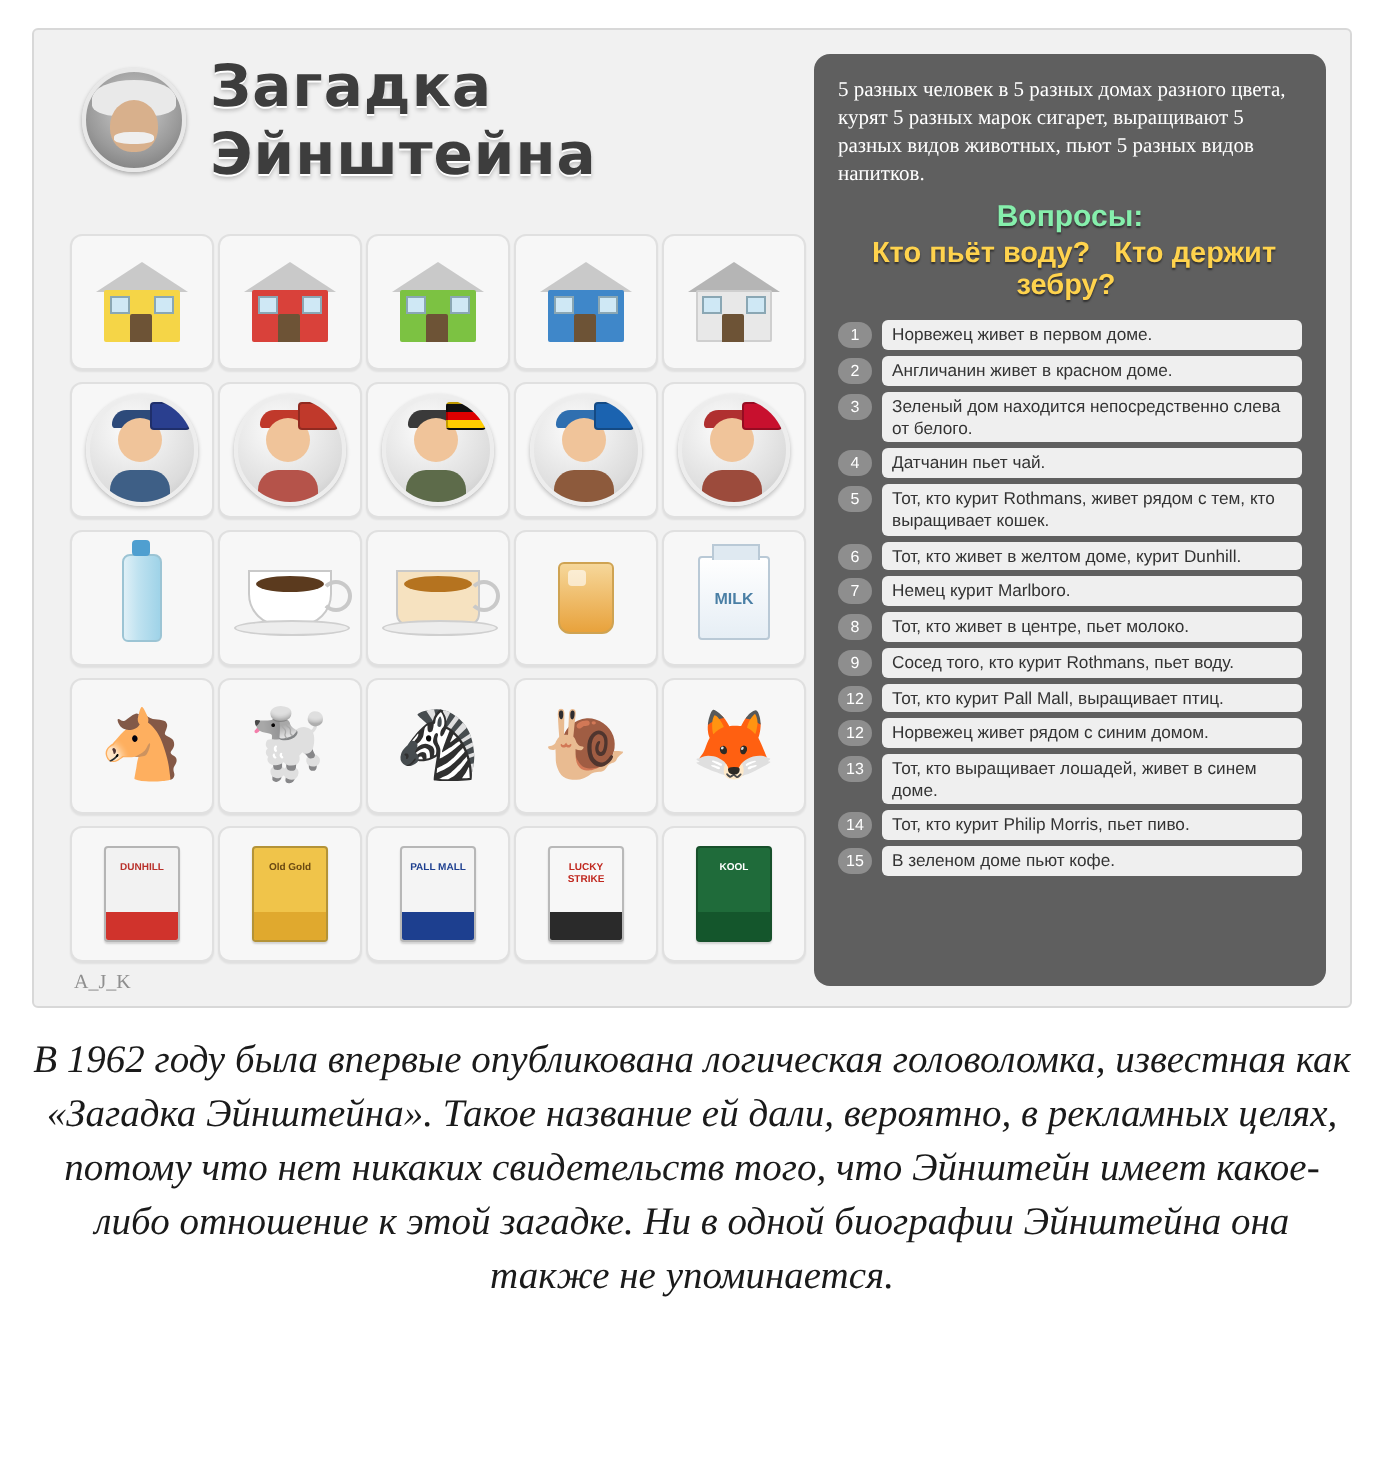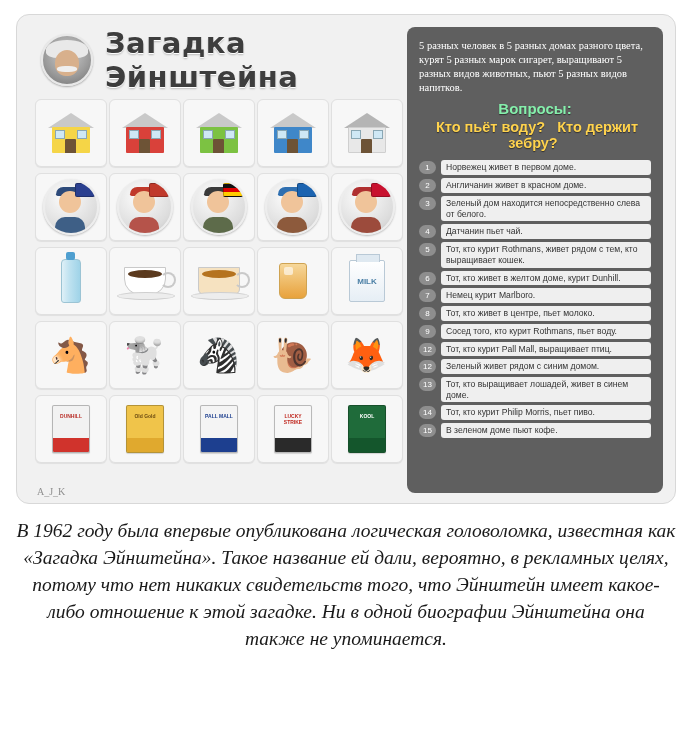--- a/index.html
+++ b/index.html
@@ -21,21 +21,21 @@
     padding: 14px 16px 0 16px;
   }
   
   .poster {
     position: relative;
     width: 660px;
     height: 490px;
     margin: 0 auto;
     background: #f1f1f1;
     border: 1px solid #d8d8d8;
-    border-radius: 13px;
+    border-radius: 3px;
     box-sizing: border-box;
     display: flex;
     flex-direction: row;
     padding: 12px 12px 10px 12px;
   }
   .left-col {
     width: 368px;
     display: flex;
     flex-direction: column;
   }
@@ -86,21 +86,21 @@
     margin-left: 12px;
     font-family: "DejaVu Sans", sans-serif;
     font-weight: bold;
     font-size: 29px;
     letter-spacing: .5px;
     color: #3d3d3d;
     text-shadow: 0 1px 0 #fff, 0 2px 2px rgba(0,0,0,.22);
   }
   
   .grid {
-    margin-top: 6px;
+    margin-top: 24px;
     display: grid;
     grid-template-columns: repeat(5, 70px);
     grid-auto-rows: 66px;
     gap: 8px 4px;
     padding-left: 6px;
   }
   .cell {
     width: 70px;
     height: 66px;
     background: #f7f7f7;
@@ -593,21 +593,21 @@
           <li class="clue">
             <div class="clue-num">9</div>
             <div class="clue-text">Сосед того, кто курит Rothmans, пьет воду.</div>
           </li>
           <li class="clue">
             <div class="clue-num">12</div>
             <div class="clue-text">Тот, кто курит Pall Mall, выращивает птиц.</div>
           </li>
           <li class="clue">
             <div class="clue-num">12</div>
-            <div class="clue-text">Зеленый живет рядом с синим домом.</div>
+            <div class="clue-text">Норвежец живет рядом с синим домом.</div>
           </li>
           <li class="clue">
             <div class="clue-num">13</div>
             <div class="clue-text">Тот, кто выращивает лошадей, живет в синем доме.</div>
           </li>
           <li class="clue">
             <div class="clue-num">14</div>
             <div class="clue-text">Тот, кто курит Philip Morris, пьет пиво.</div>
           </li>
           <li class="clue">

